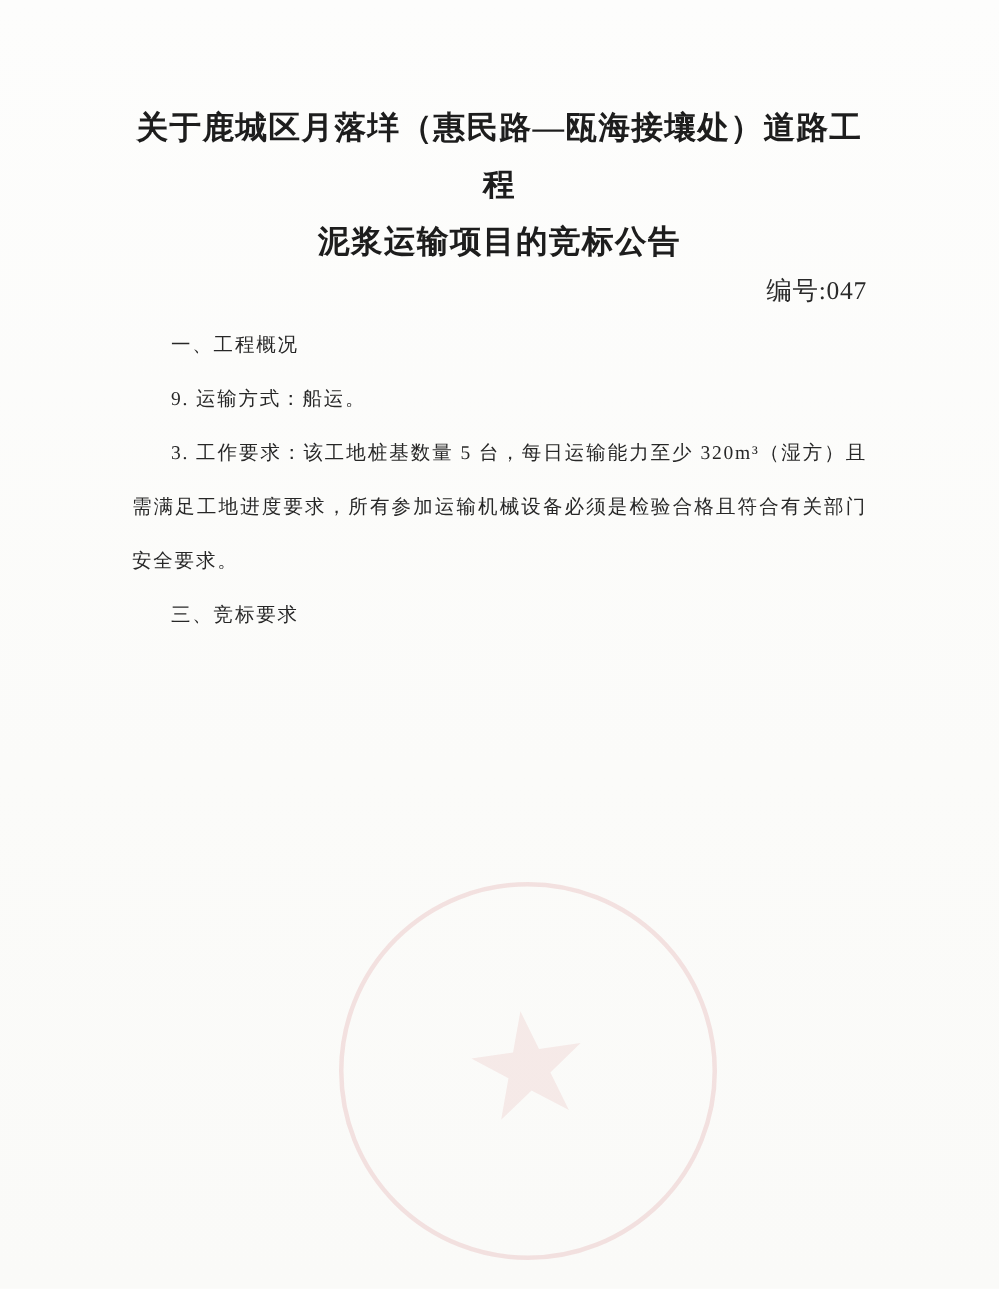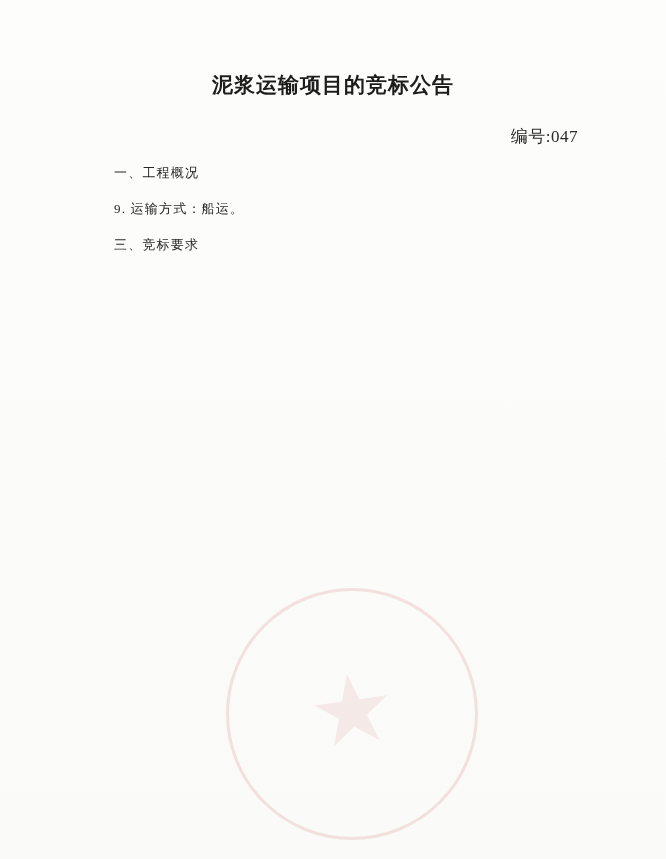--- a/index.html
+++ b/index.html
@@ -23,21 +23,21 @@
     font-weight: bold;
     font-size: 21px;
     line-height: 38px;
     letter-spacing: 1px;
     color: #1d1d1d;
   }
   .doc-number {
     text-align: right;
     font-size: 17px;
     line-height: 26px;
-    margin-top: 20px;
+    margin-top: 1px;
     letter-spacing: 0.5px;
     color: #2a2a2a;
   }
   .body-text {
     margin-top: 5px;
   }
   .section-heading,
   .para {
     font-size: 13px;
     line-height: 36px;
@@ -71,27 +71,29 @@
 </head>
 <body>
 
 <div class="page">
 
   <div class="seal">
     <span class="seal-star">★</span>
   </div>
 
   <div class="doc-title">
+    <div>关于鹿城区月落垟（惠民路—瓯海接壤处）道路工程</div>
     <div>泥浆运输项目的竞标公告</div>
   </div>
 
   <div class="doc-number">编号:047</div>
 
   <div class="body-text">
 
     <div class="section-heading">一、工程概况</div>
 
     <p class="para">9. 运输方式：船运。</p>
+    <p class="para">3. 工作要求：该工地桩基数量 5 台，每日运输能力至少 320m³（湿方）且需满足工地进度要求，所有参加运输机械设备必须是检验合格且符合有关部门安全要求。</p>
 
     <div class="section-heading">三、竞标要求</div>
 
   </div>
 </div>
 
 </body></html>

